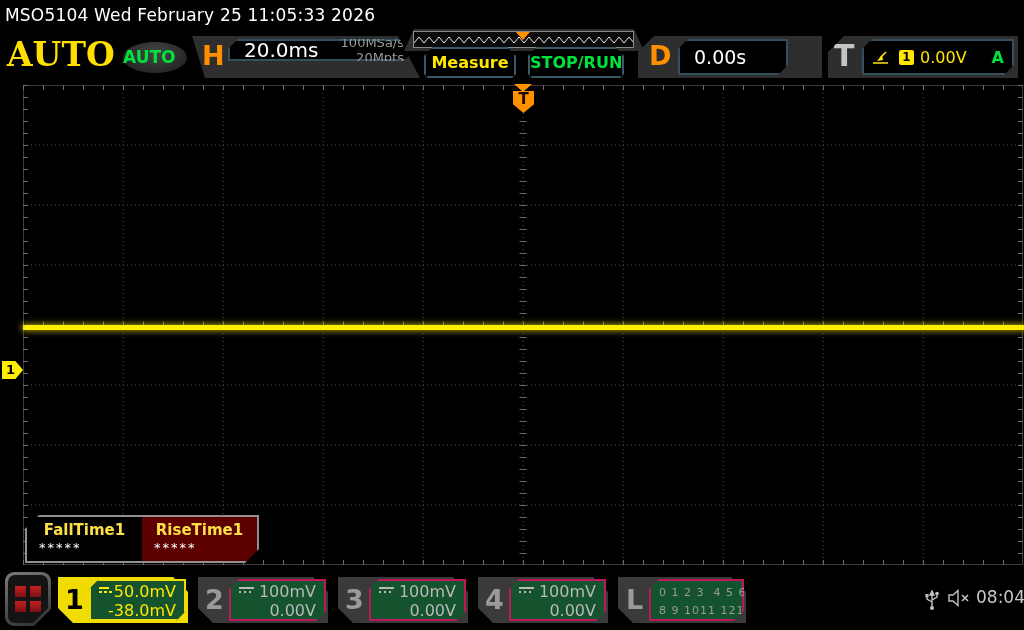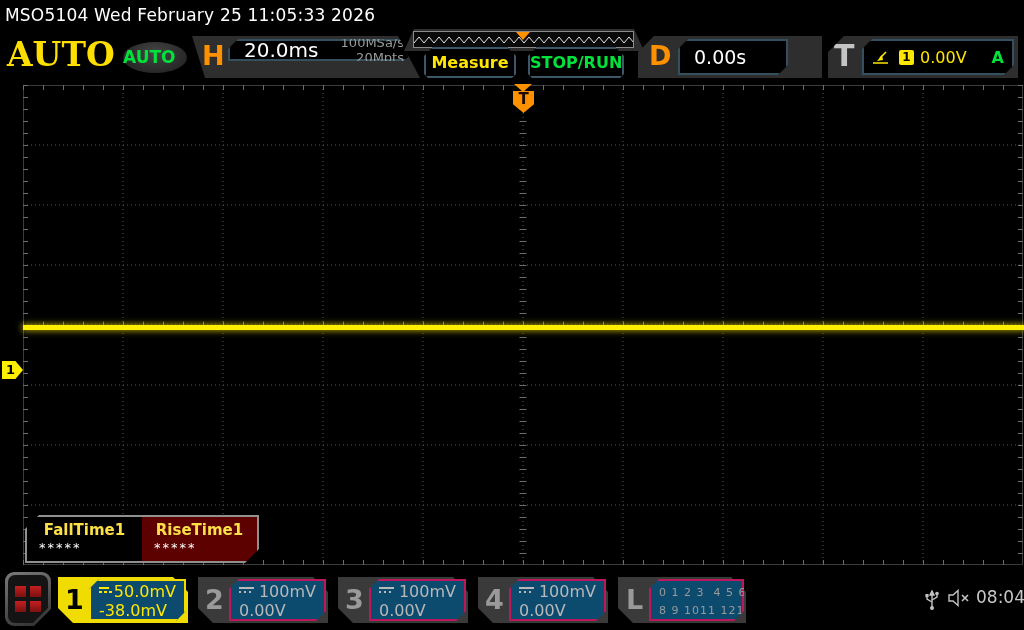--- a/index.html
+++ b/index.html
@@ -87,27 +87,27 @@
               justify-content:center;align-content:center;}
   .menu-sq{background:linear-gradient(#c42020,#7c1010);}
 
   .ch-box{position:absolute;top:577px;width:130px;height:46px;}
   .ch-tab{position:absolute;left:0;top:0;right:0;bottom:0;background:#3a3a3a;
           clip-path:polygon(0 0,calc(100% - 15px) 0,100% 15px,100% 100%,15px 100%,0 calc(100% - 15px));}
   .ch-box.active .ch-tab{background:#f0dc00;}
   .ch-num{position:absolute;left:0;top:0;width:33px;height:46px;font-size:27px;font-weight:bold;
           color:#9a9a9a;text-align:center;line-height:46px;}
   .ch-box.active .ch-num{color:#000;}
-  .ch-screen{position:absolute;left:31px;top:2px;right:2px;bottom:2px;background:#0c4a6e;
+  .ch-screen{position:absolute;left:31px;top:2px;right:2px;bottom:2px;background:#14532d;
              border:2px solid #be185d;box-sizing:border-box;
              clip-path:polygon(10px 0,100% 0,100% calc(100% - 10px),calc(100% - 10px) 100%,0 100%,0 10px);
              color:#b8b8b8;font-size:16px;padding:1px 8px 0 8px;}
   .ch-box.active .ch-screen{border-color:#f0dc00;color:#ffe600;}
   .ch-row1{display:flex;align-items:center;gap:5px;line-height:19px;}
-  .ch-row2{line-height:19px;}
+  .ch-row2{text-align:right;line-height:19px;}
   .coupling-icon{display:inline-block;width:15px;height:9px;
                  border-top:2px solid currentColor;position:relative;top:1px;}
   .coupling-icon::after{content:"";position:absolute;left:0;top:2px;width:15px;height:2px;
                  background:repeating-linear-gradient(90deg,currentColor 0 2.5px,transparent 2.5px 5px);}
 
   .ch1{left:58px;} .ch2{left:198px;} .ch3{left:338px;} .ch4{left:478px;}
   .logic-box{left:618px;width:128px;}
   .logic-screen{font-size:11px;color:#9a9a9a;text-align:center;padding-top:3px;letter-spacing:1px;}
   .logic-screen div{line-height:18px;white-space:pre;}
 

